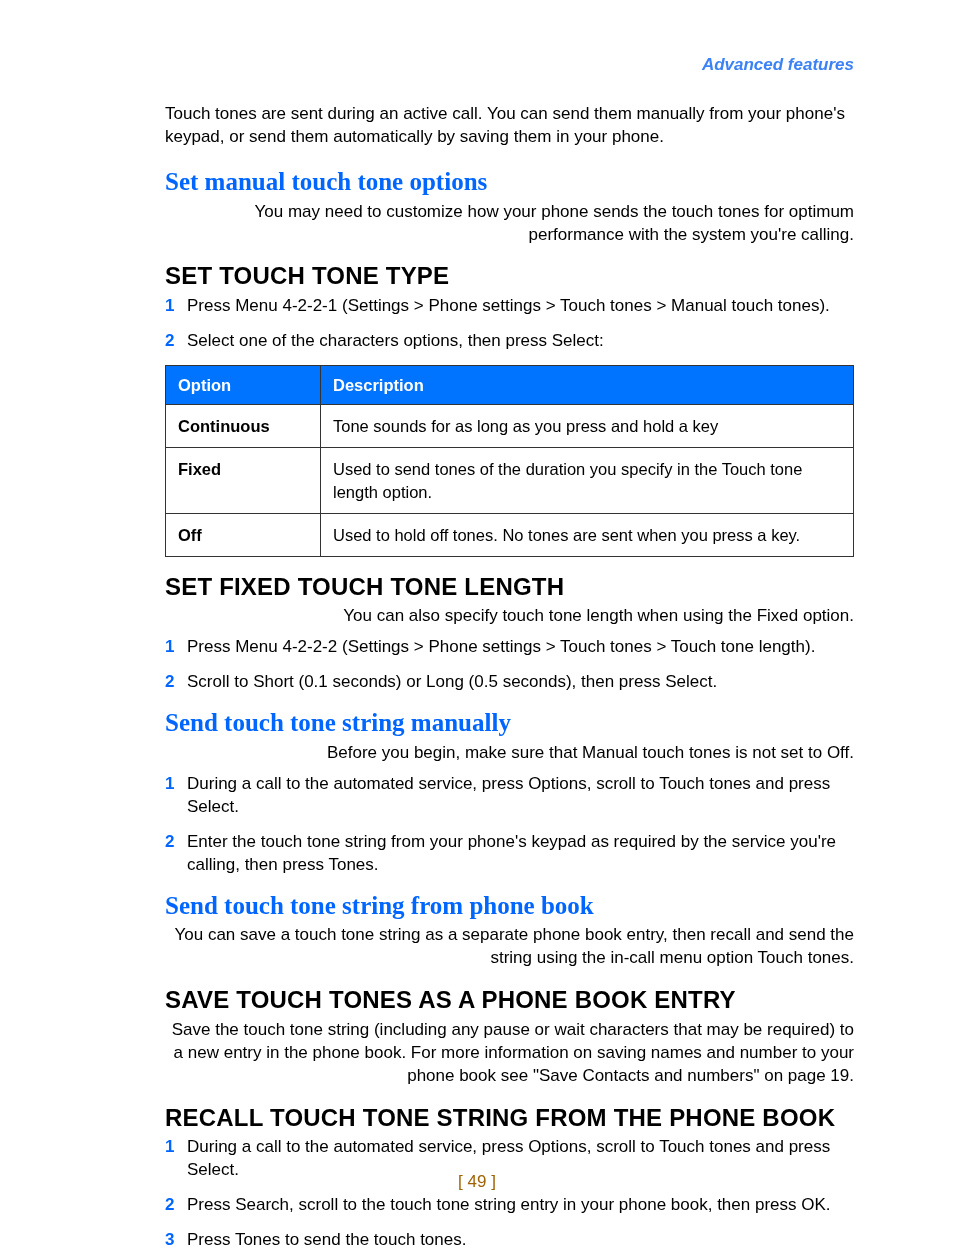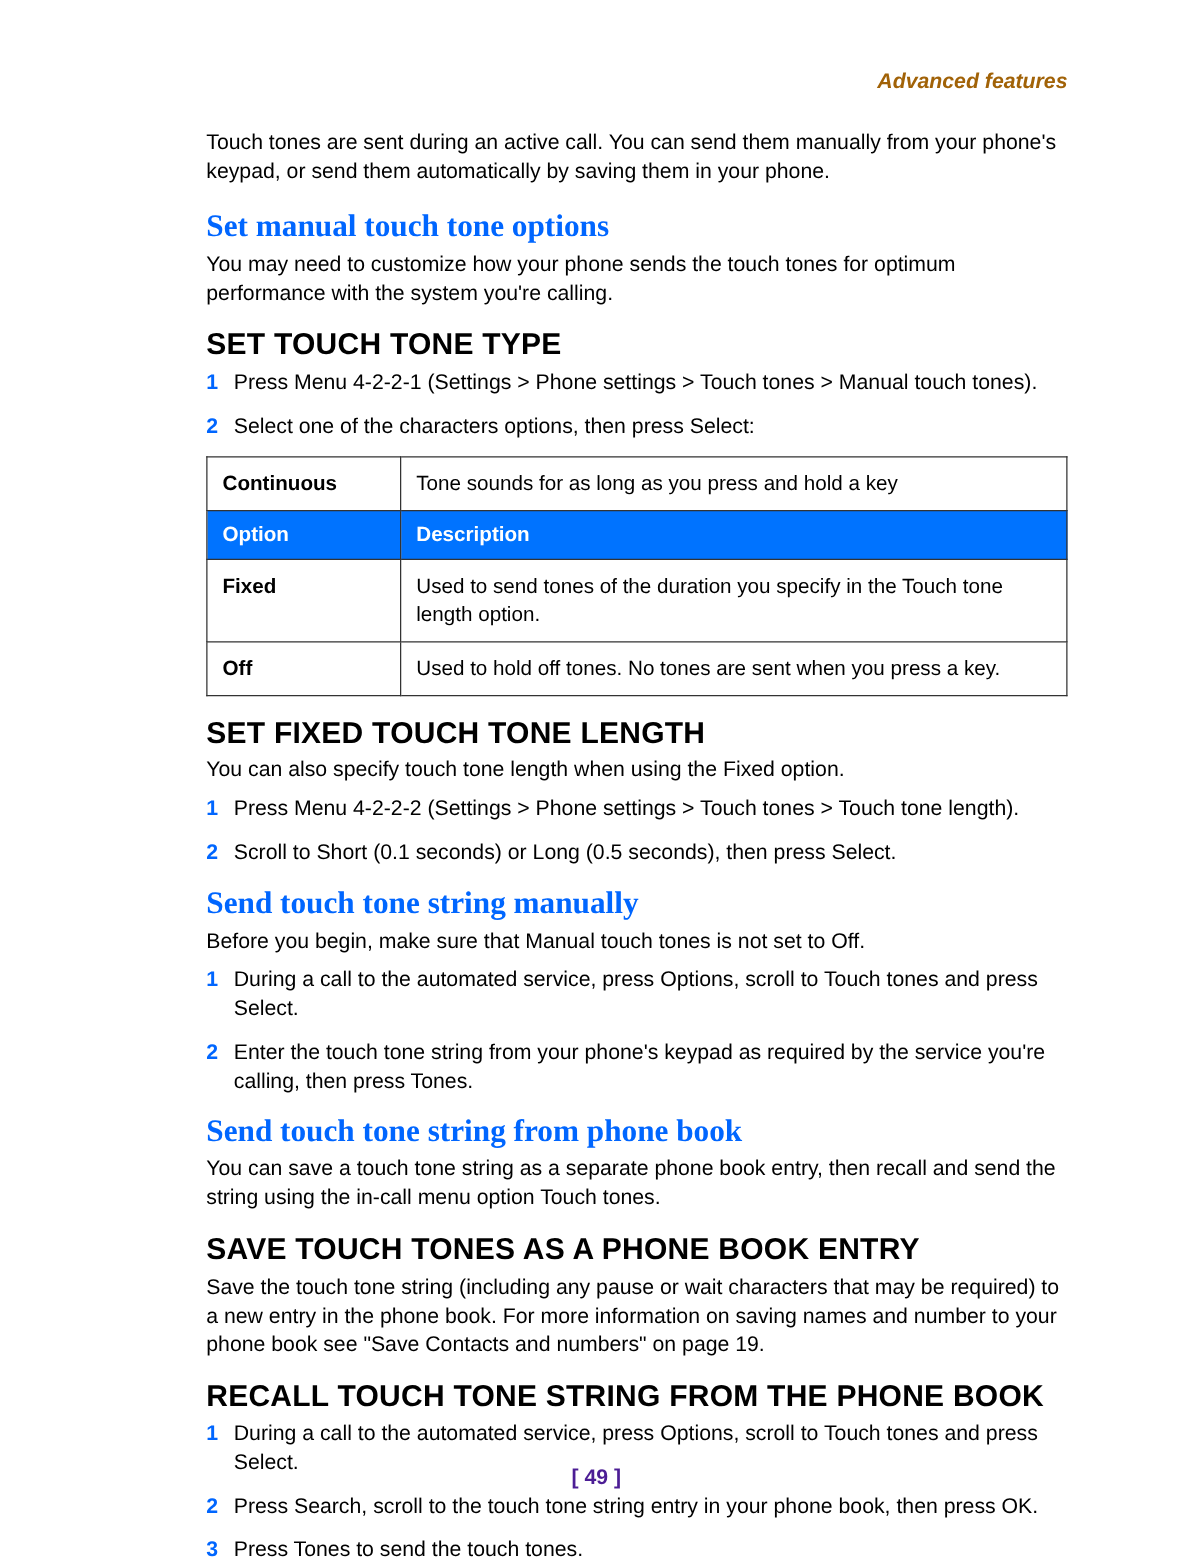--- a/index.html
+++ b/index.html
@@ -10,35 +10,35 @@
     background: #fff;
     font-family: "Segoe UI", "Trebuchet MS", Tahoma, sans-serif;
     color: #000;
     position: relative;
     padding: 54px 100px 0 165px;
     font-size: 17px;
     line-height: 1.35;
   }
   .header-link {
     text-align: right;
-    color: #a16207;
+    color: #3b82f6;
     font-style: italic;
     font-weight: 600;
     font-size: 17px;
     margin-bottom: 26px;
   }
   .intro { margin: 0 0 16px 0; }
   .h2 {
     color: #0066ff;
     font-weight: 700;
     font-size: 25px;
     margin: 10px 0 2px 0;
     font-family: Liberation Serif, serif;
   }
-  .p { margin: 0 0 8px 0; }
+  .p { margin: 0 0 8px 0; text-align: right; }
   .h3 {
     font-weight: 700;
     font-size: 24px;
     margin: 14px 0 2px 0;
     letter-spacing: 0.2px;
   }
   ol.steps {
     list-style: none;
     padding: 0;
     margin: 0;
@@ -77,22 +77,22 @@
     padding: 10px 12px;
     vertical-align: top;
   }
   table.opts td.optname { font-weight: 700; width: 155px; }
   .b { font-weight: 400; }
   .pageno {
     position: absolute;
     bottom: 54px;
     left: 0; right: 0;
     text-align: center;
-    color: #4c1d95;
-    font-weight: 700;
+    color: #a16207;
+    font-weight: 400;
     font-size: 17px;
   }
 </style>
 </head>
 <body>
 
 <div class="header-link">Advanced features</div>
 
 <p class="intro">Touch tones are sent during an active call. You can send them manually from your phone's keypad, or send them automatically by saving them in your phone.</p>
 
@@ -105,26 +105,26 @@
     <span>Press </span><span class="b">Menu 4-2-2-1</span><span> (</span><span class="b">Settings</span><span> &gt; </span><span class="b">Phone settings</span><span> &gt; </span><span class="b">Touch tones</span><span> &gt; </span><span class="b">Manual touch tones</span><span>).</span>
   </li>
   <li>
     <span>Select one of the characters options, then press </span><span class="b">Select</span><span>:</span>
   </li>
 </ol>
 
 <table class="opts">
   <tbody>
       <tr>
+    <th>Option</th>
+    <th>Description</th>
+  </tr>
+  <tr>
     <td class="optname">Continuous</td>
     <td>Tone sounds for as long as you press and hold a key</td>
-  </tr>
-  <tr>
-    <th>Option</th>
-    <th>Description</th>
   </tr>
   <tr>
     <td class="optname">Fixed</td>
     <td>
       <span>Used to send tones of the duration you specify in the </span><span class="b">Touch tone length</span><span> option.</span>
     </td>
   </tr>
   <tr>
     <td class="optname">Off</td>
     <td>Used to hold off tones. No tones are sent when you press a key.</td>

